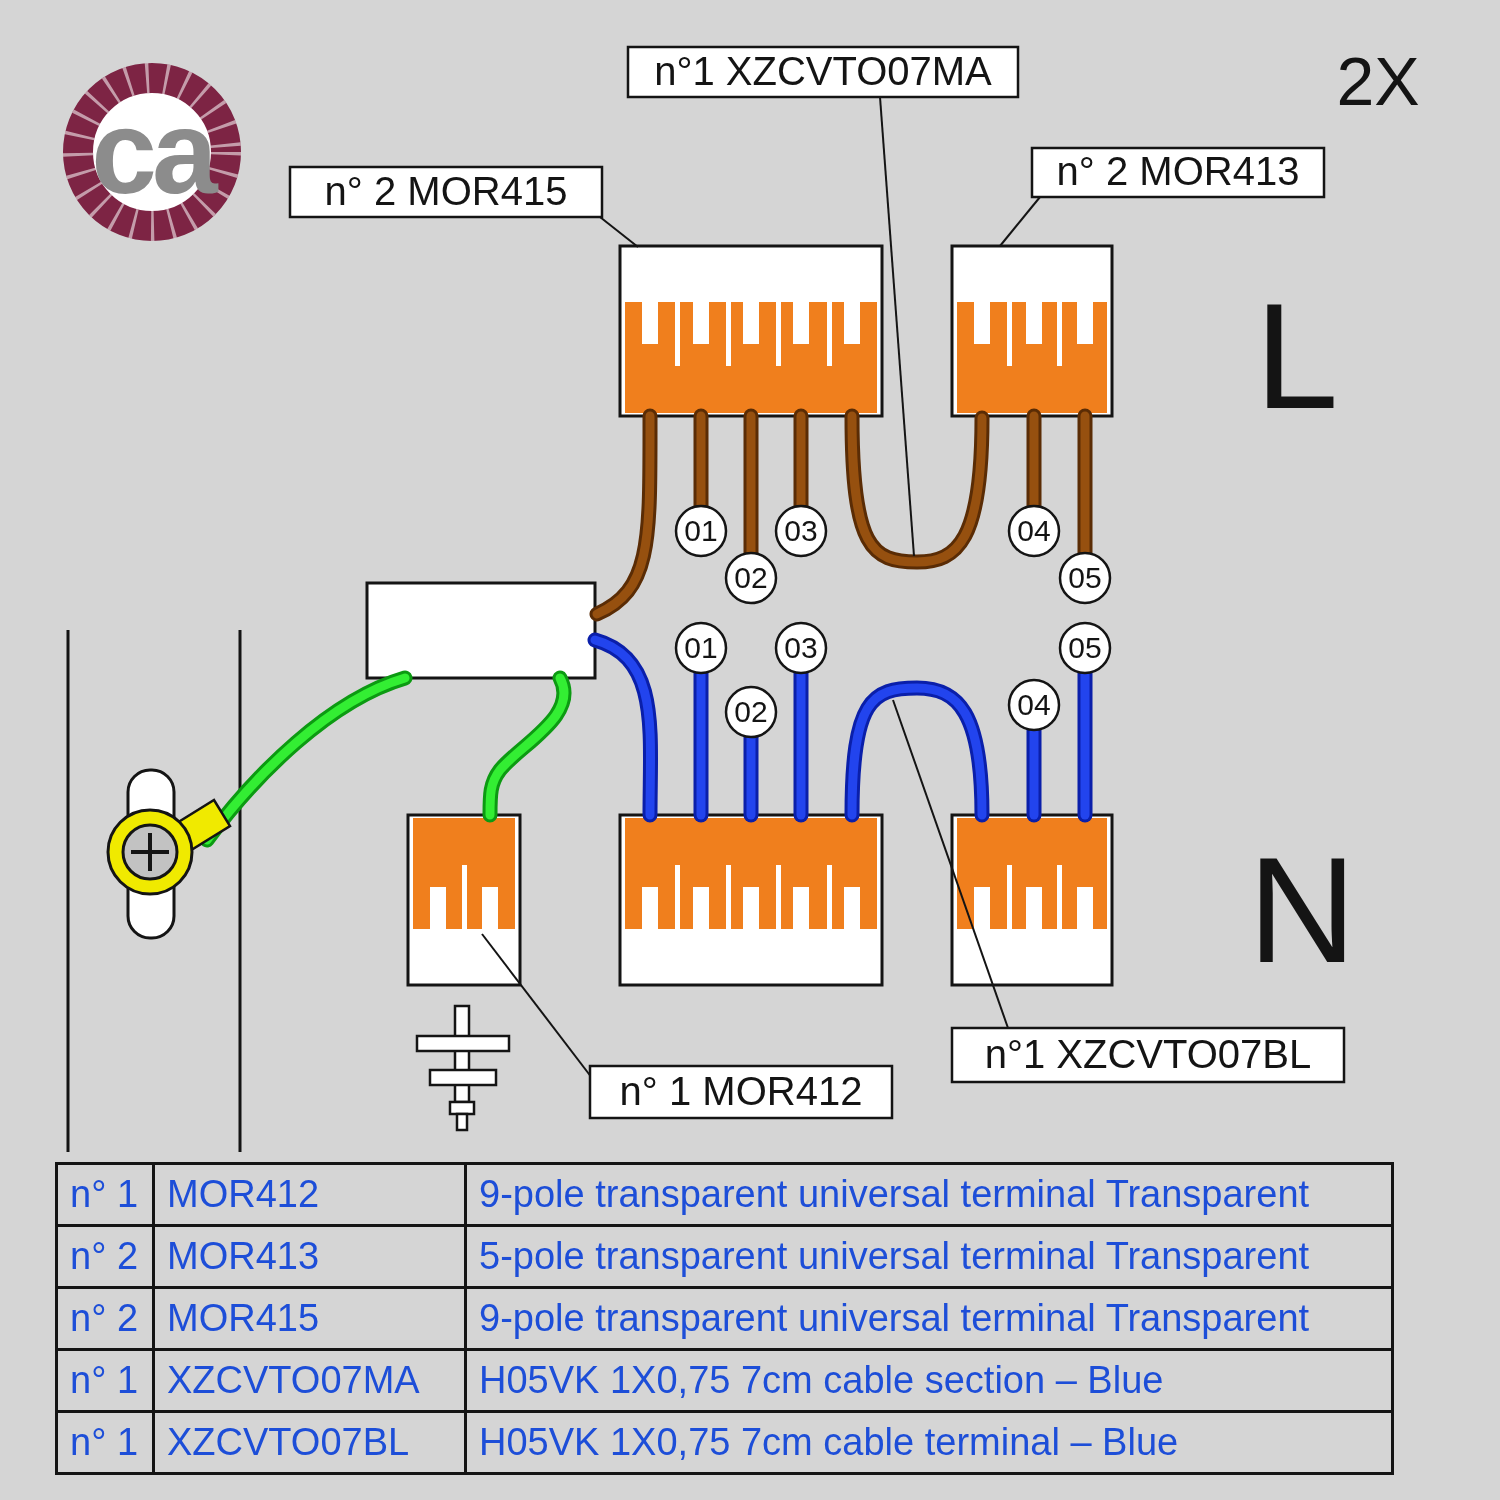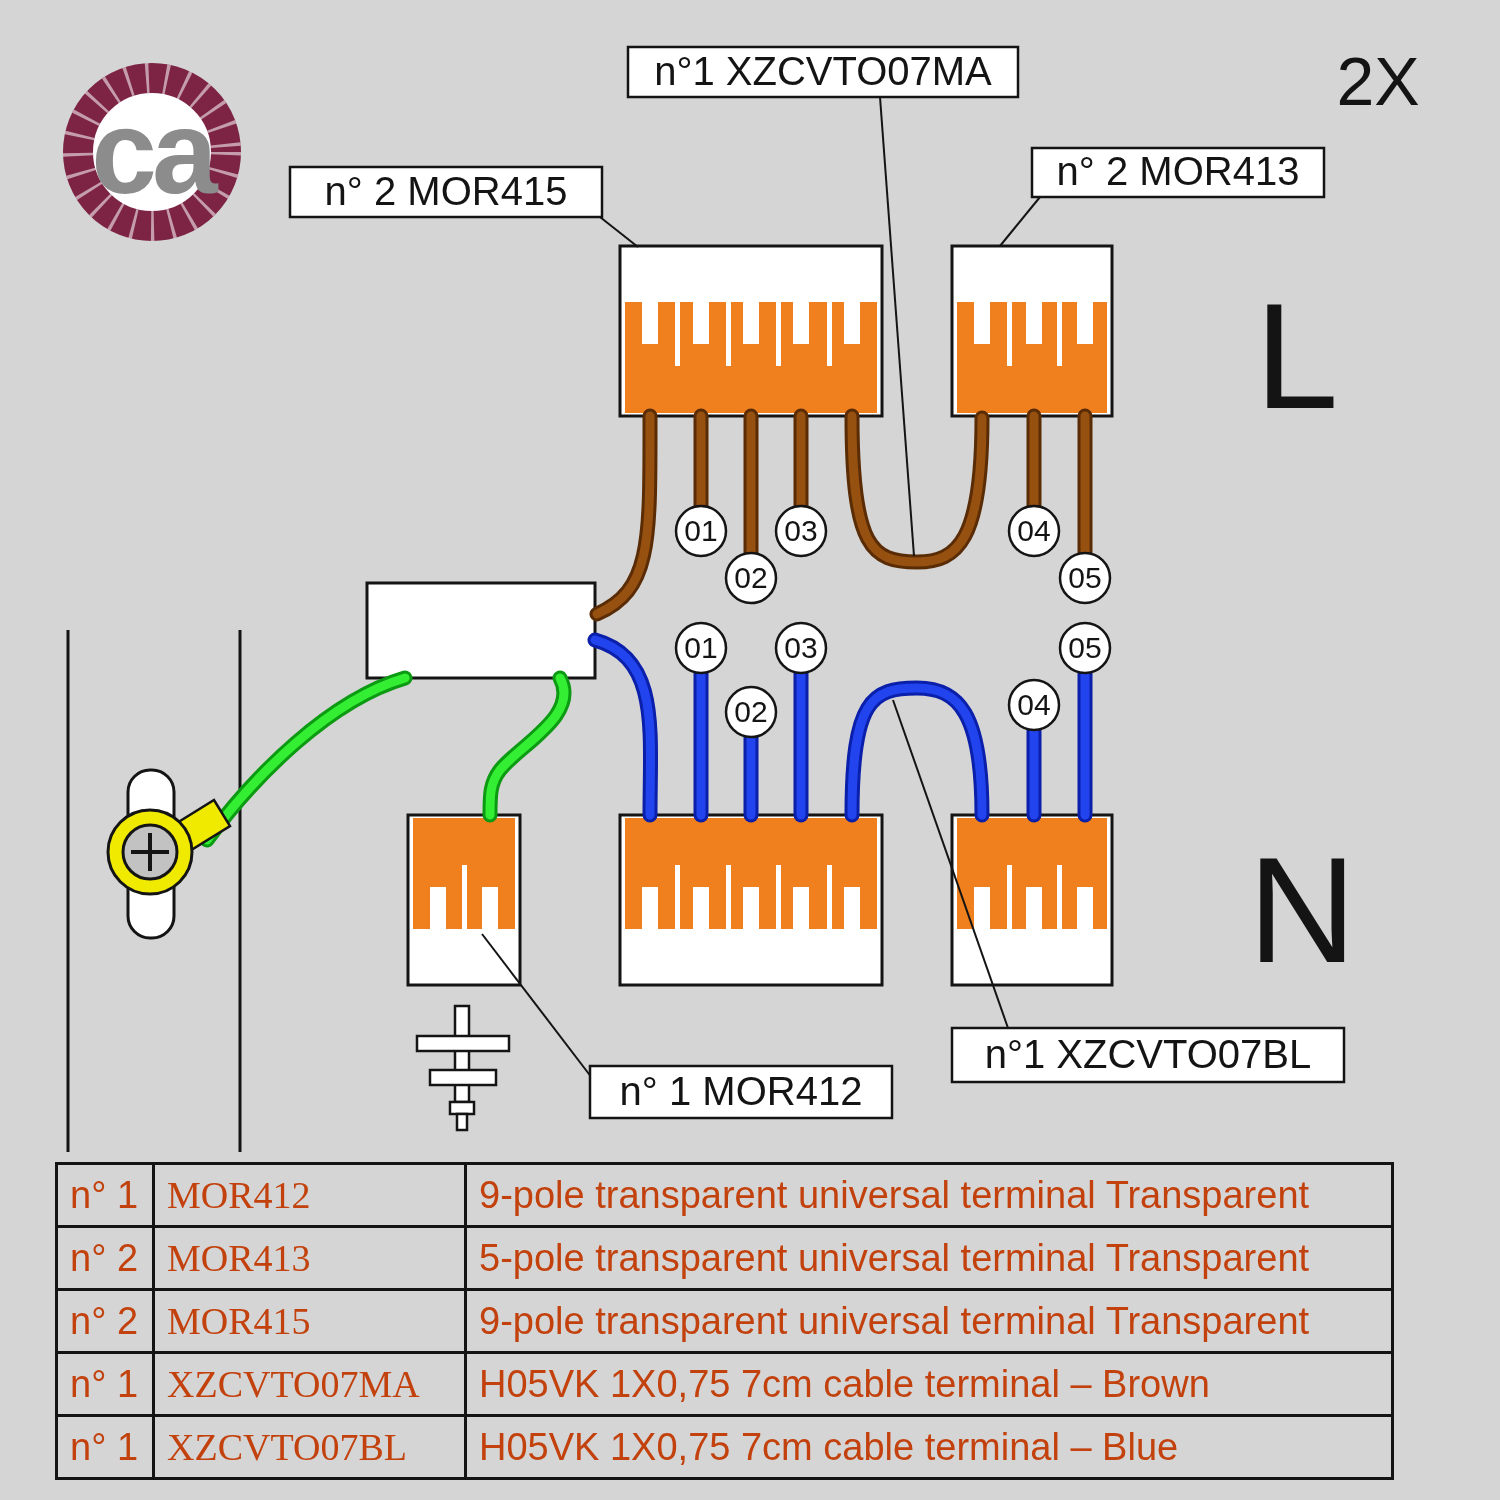--- a/index.html
+++ b/index.html
@@ -16,27 +16,27 @@
   .callout-text{font-size:30px;}
   .big-letter{font-size:150px;}
   .qty-note{font-size:68px;}
   .logo-text{font-size:118px;font-weight:bold;fill:#8c8c8c;letter-spacing:-5px;}
   .bom{
     position:absolute;left:55px;top:1162px;
     border-collapse:collapse;
   }
   .bom td{
     border:3px solid #141414;
-    font-size:38px;color:#c2410c;
+    font-size:38px;color:#1d4ed8;
     padding:8px 12px;
     white-space:nowrap;
     background:transparent;
   }
   .bom td.qty{width:70px;}
-  .bom td.code{width:285px;font-family:Liberation Serif, serif;}
+  .bom td.code{width:285px;}
   .bom td.desc{width:900px;}
 </style>
 </head>
 <body>
 
 <svg width="1500" height="1160" viewBox="0 0 1500 1160">
 
   <g>
     <circle cx="152" cy="152" r="74" fill="#ffffff" stroke="#7d2444" stroke-width="30"></circle>
     <circle cx="152" cy="152" r="74" fill="none" stroke="#ffffff" stroke-width="30" stroke-dasharray="3 16" opacity="0.55"></circle>
@@ -256,21 +256,21 @@
       <td class="desc">5-pole transparent universal terminal Transparent</td>
     </tr>
     <tr>
       <td class="qty">n° 2</td>
       <td class="code">MOR415</td>
       <td class="desc">9-pole transparent universal terminal Transparent</td>
     </tr>
     <tr>
       <td class="qty">n° 1</td>
       <td class="code">XZCVTO07MA</td>
-      <td class="desc">H05VK 1X0,75 7cm cable terminal – Brown</td>
+      <td class="desc">H05VK 1X0,75 7cm cable section – Blue</td>
     </tr>
     <tr>
       <td class="qty">n° 1</td>
       <td class="code">XZCVTO07BL</td>
       <td class="desc">H05VK 1X0,75 7cm cable terminal – Blue</td>
     </tr>
   </tbody>
 </table>
 
 </body></html>

